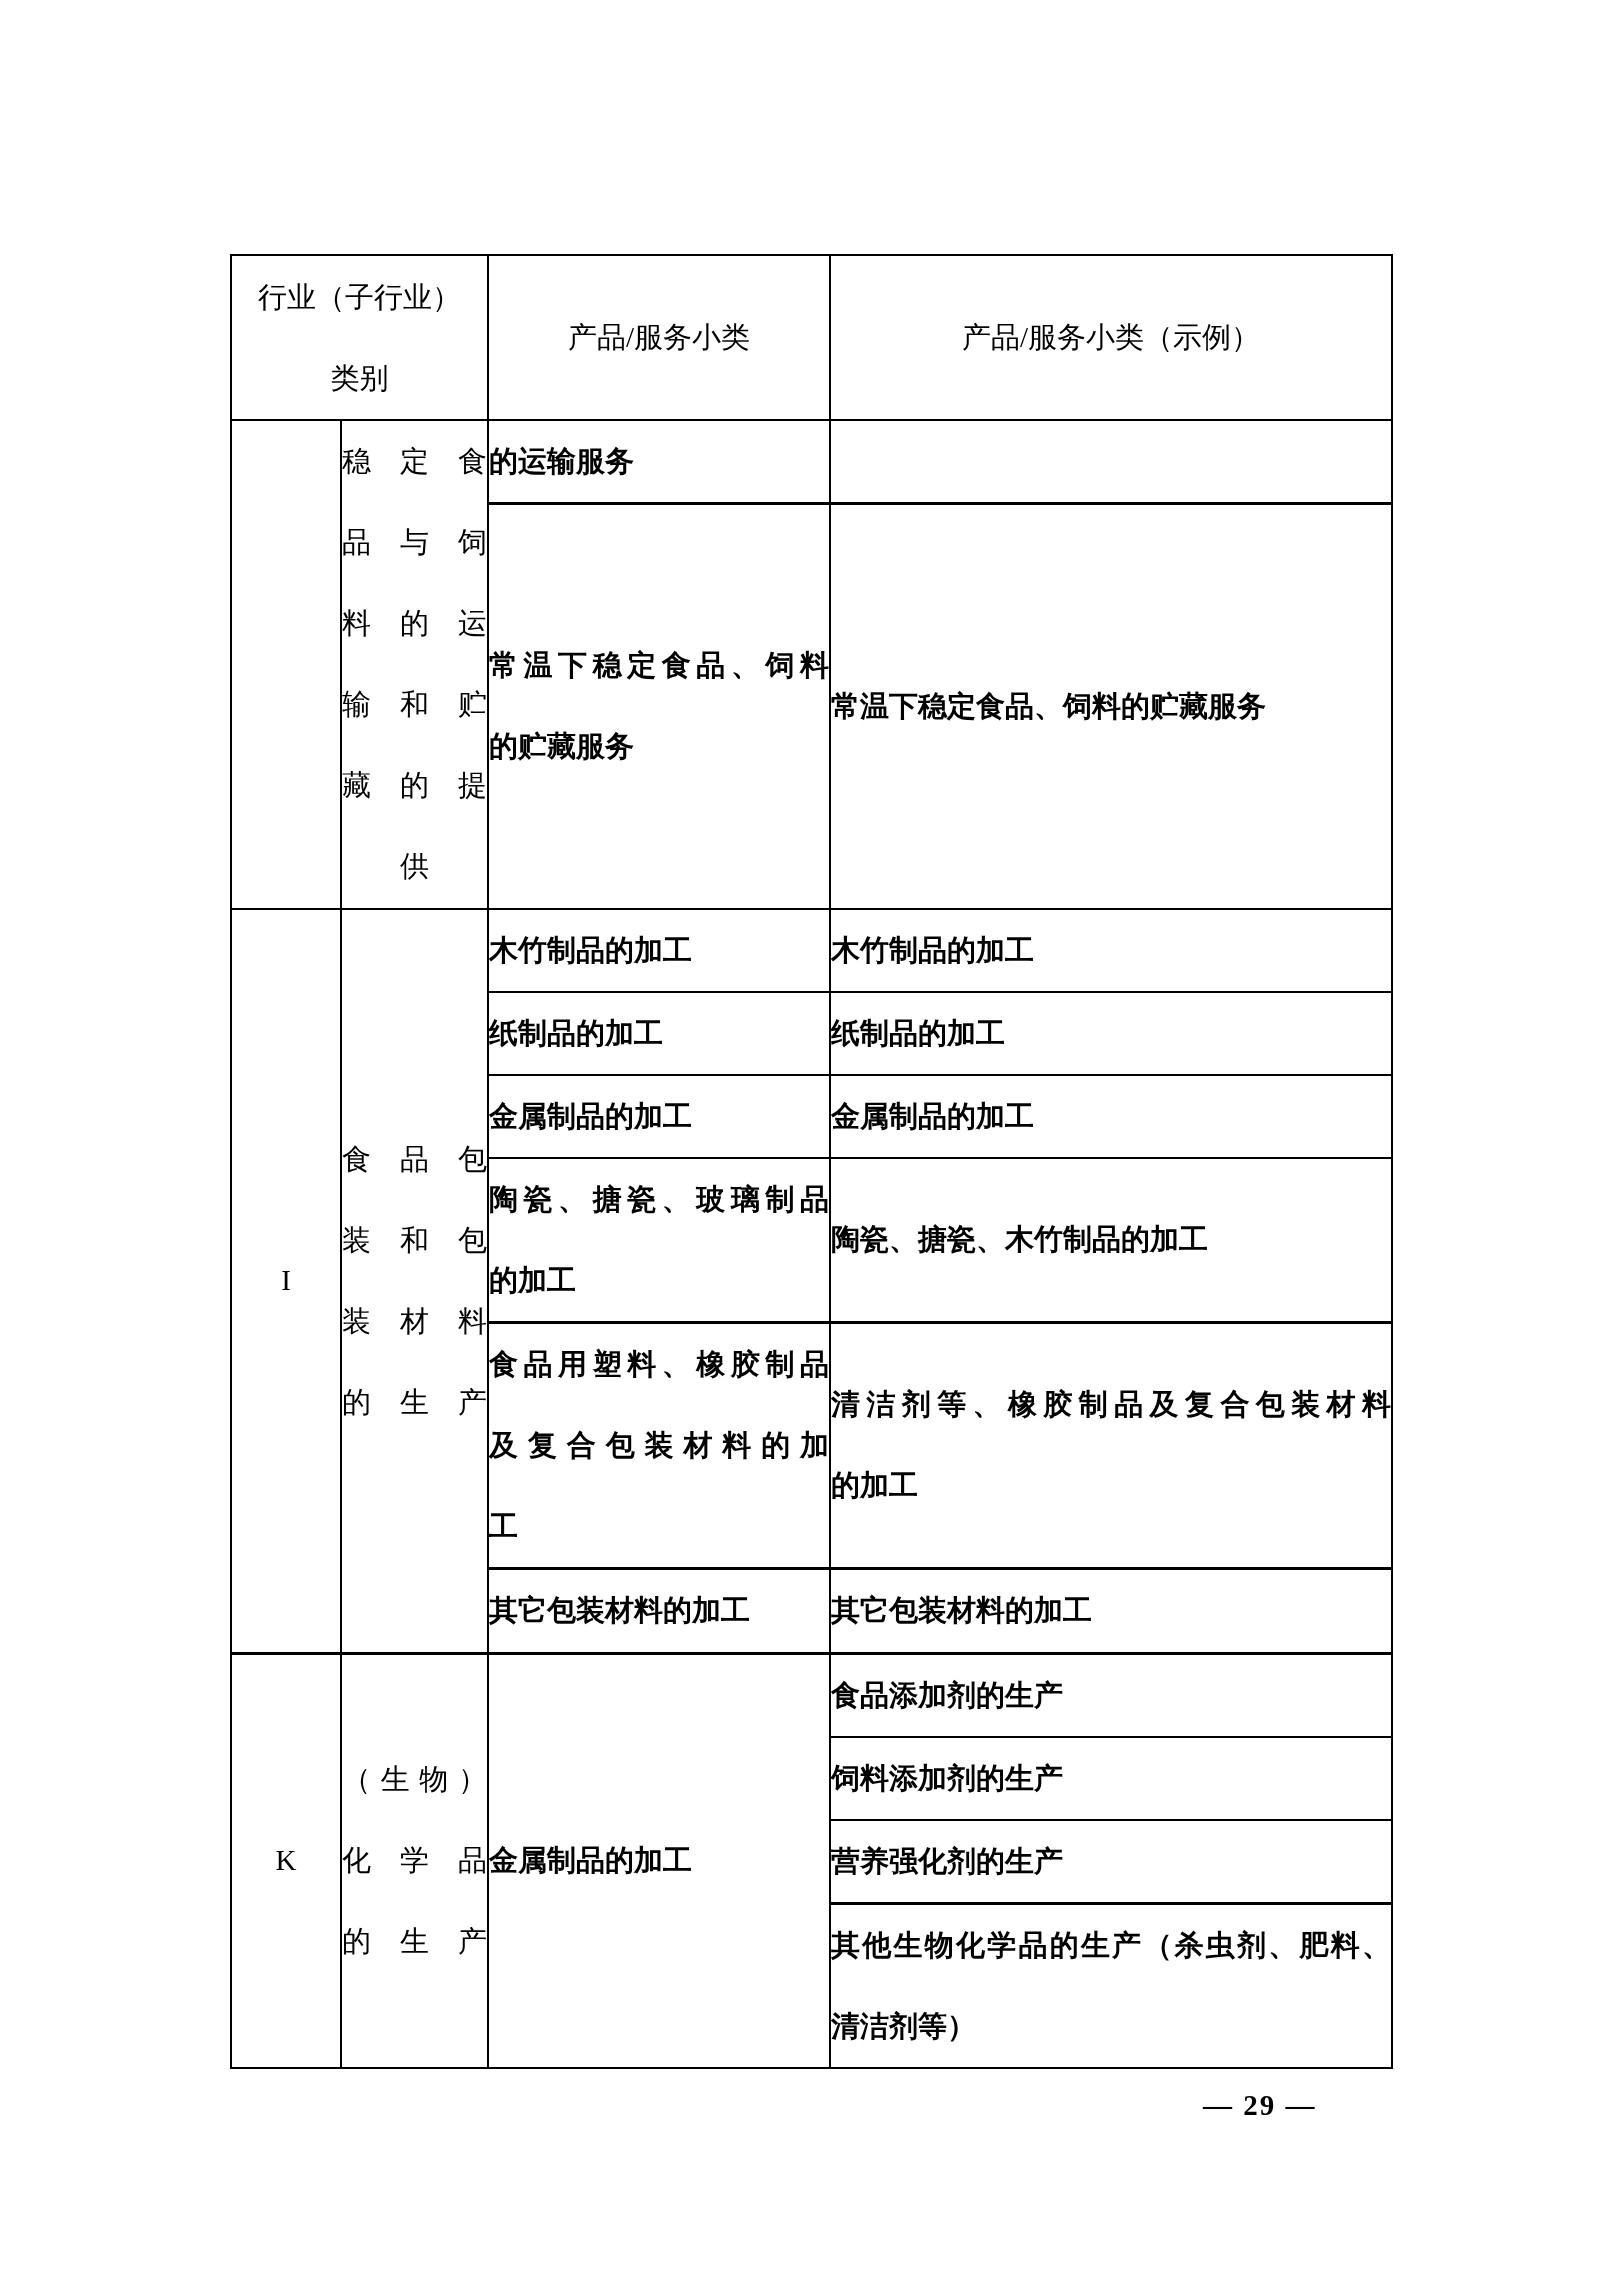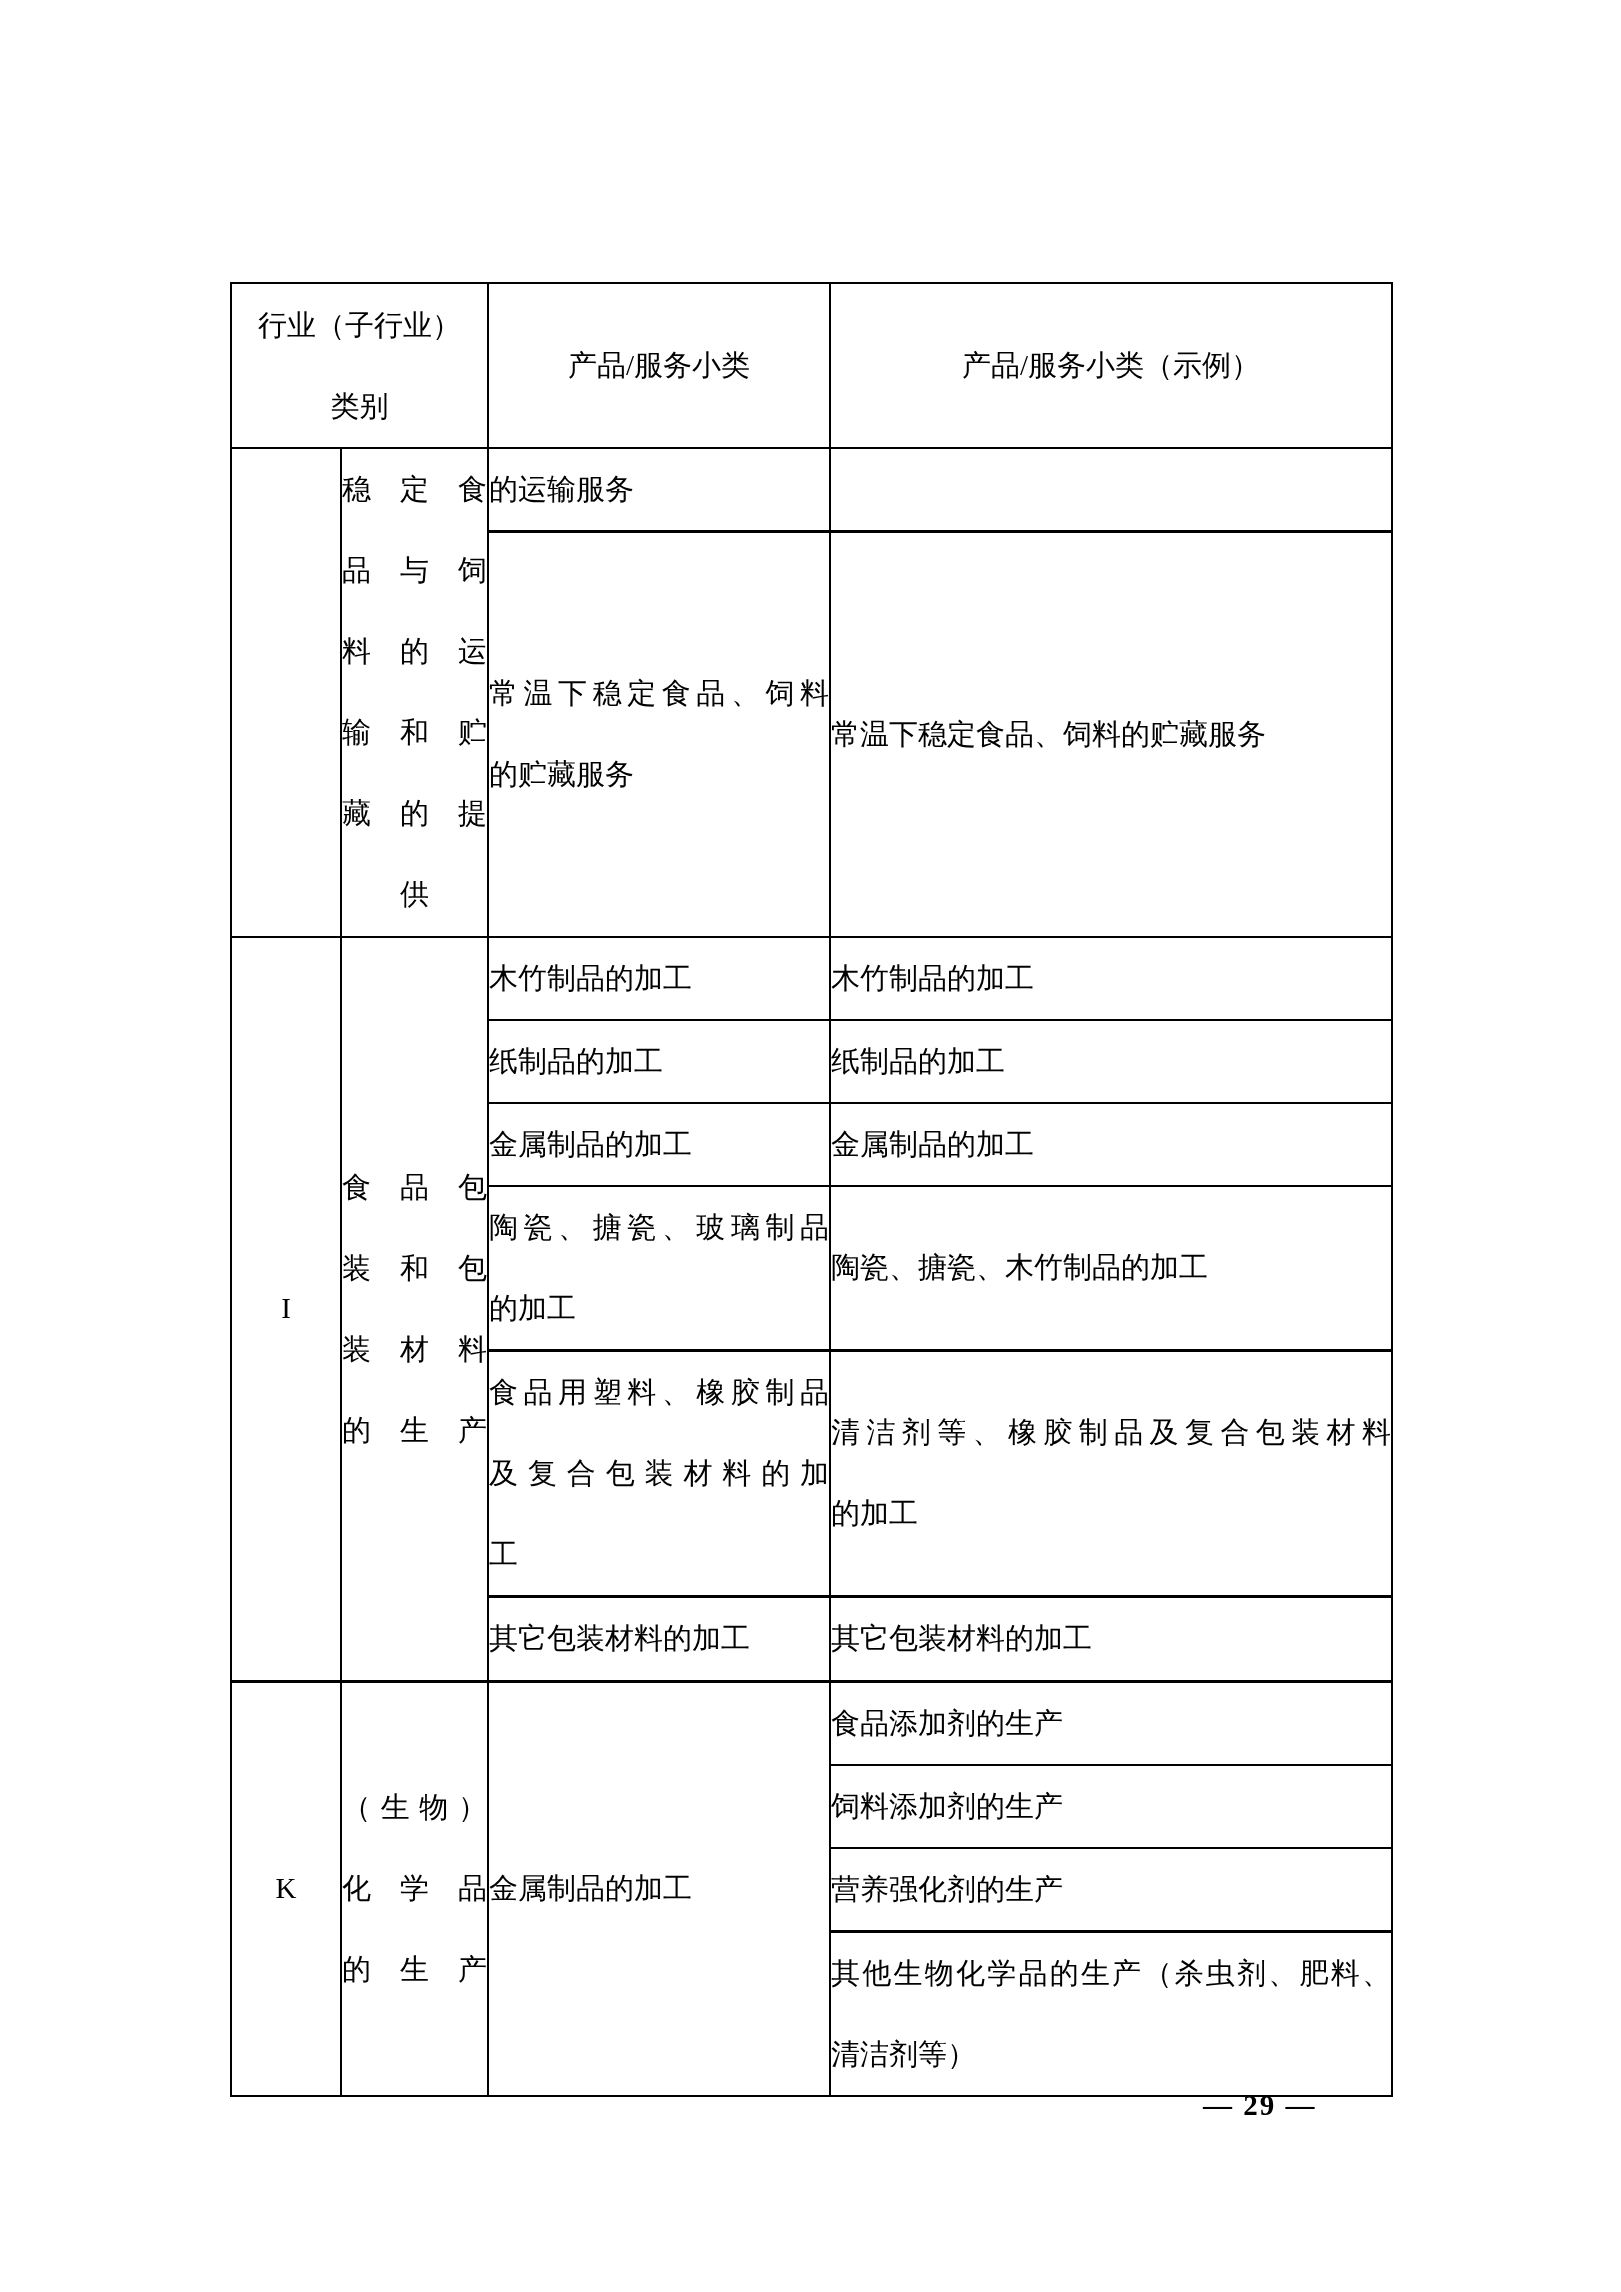--- a/index.html
+++ b/index.html
@@ -8,21 +8,21 @@
     width: 1621px;
     height: 2293px;
     background: #ffffff;
     font-family: "Liberation Serif", "DejaVu Serif", serif;
     color: #000000;
     overflow: hidden;
   }
   table.tbl {
     position: absolute;
     left: 230px;
-    top: 282px;
+    top: 254px;
     width: 1160px;
     border-collapse: collapse;
     table-layout: fixed;
     border: 2.9px solid #000;
     font-size: 29px;
   }
   .tbl td {
     border: 2px solid #000;
     vertical-align: middle;
     padding: 0;
@@ -42,21 +42,21 @@
   .c-letter { text-align: center; }
 
   
   .c-sub { padding: 0 17.6px 0 15.7px; margin-left: 44px; }
   .c-sub .ln { text-align: justify; text-align-last: justify; }
   .c-sub .ln.short { text-align: center; text-align-last: center; }
 
   
   .c-prod { padding: 0 11.8px 0 12.7px; }
   .c-subc { padding: 0 13.7px 0 11.8px; }
-  .c-prod .ln, .c-subc .ln { text-align: justify; text-align-last: justify; }
+  .c-prod .ln, .c-subc .ln { text-align: justify; text-align-last: justify; font-weight: bold; }
   .c-prod .ln:last-child, .c-subc .ln:last-child { text-align: left; text-align-last: left; }
 
   .pageno {
     position: absolute;
     left: 1203px;
     top: 2081px;
     width: 196px;
     height: 49px;
     line-height: 49px;
     text-align: left;

